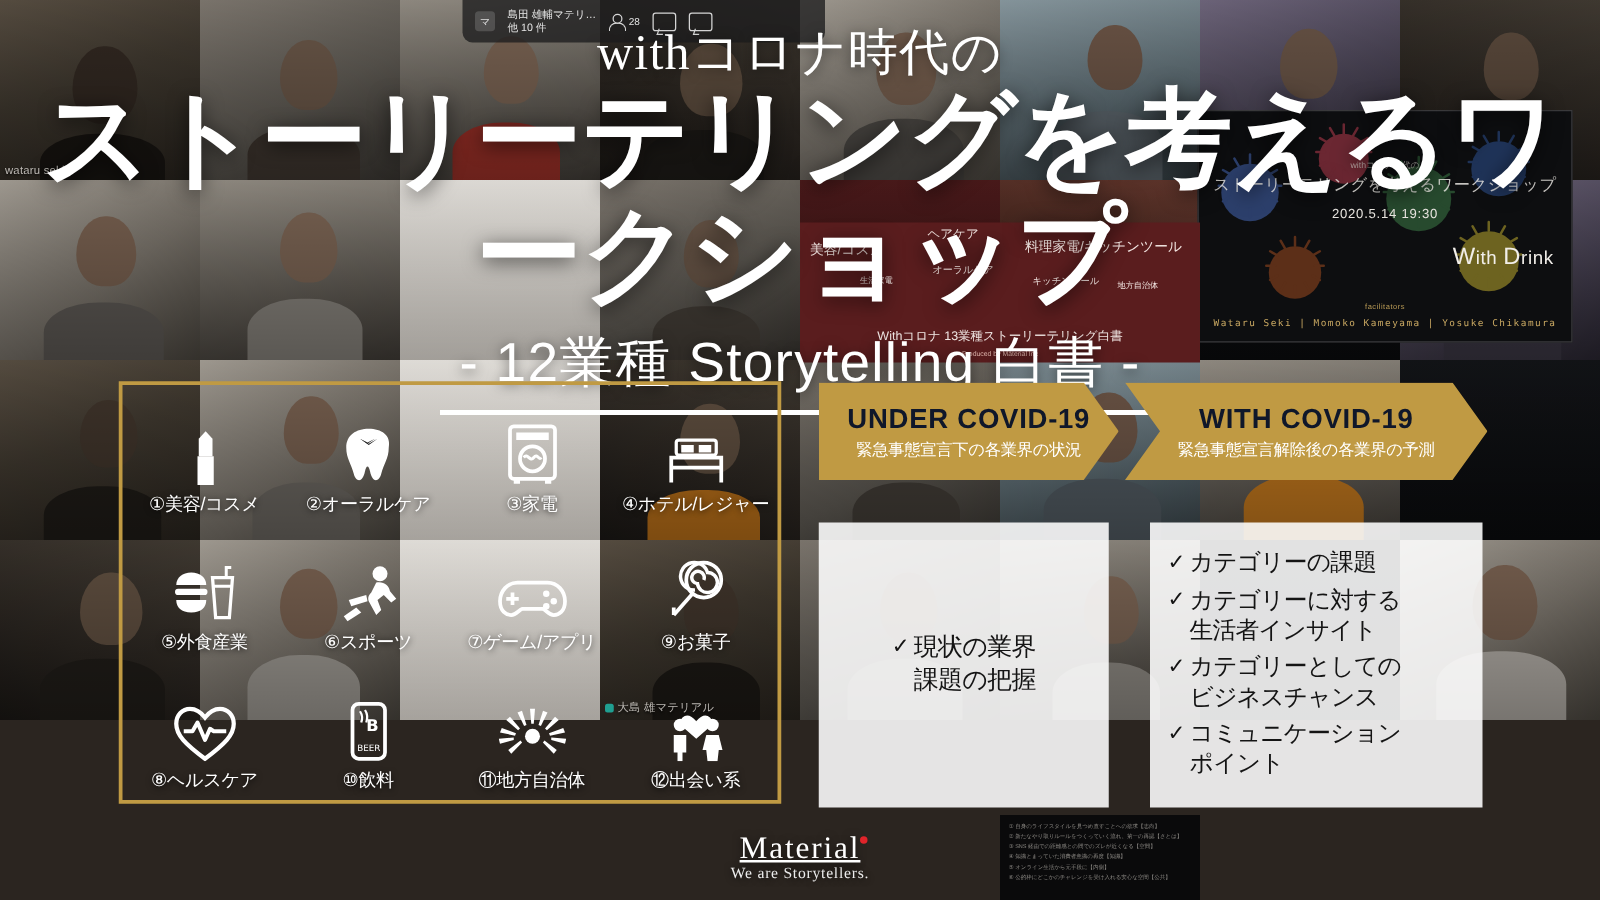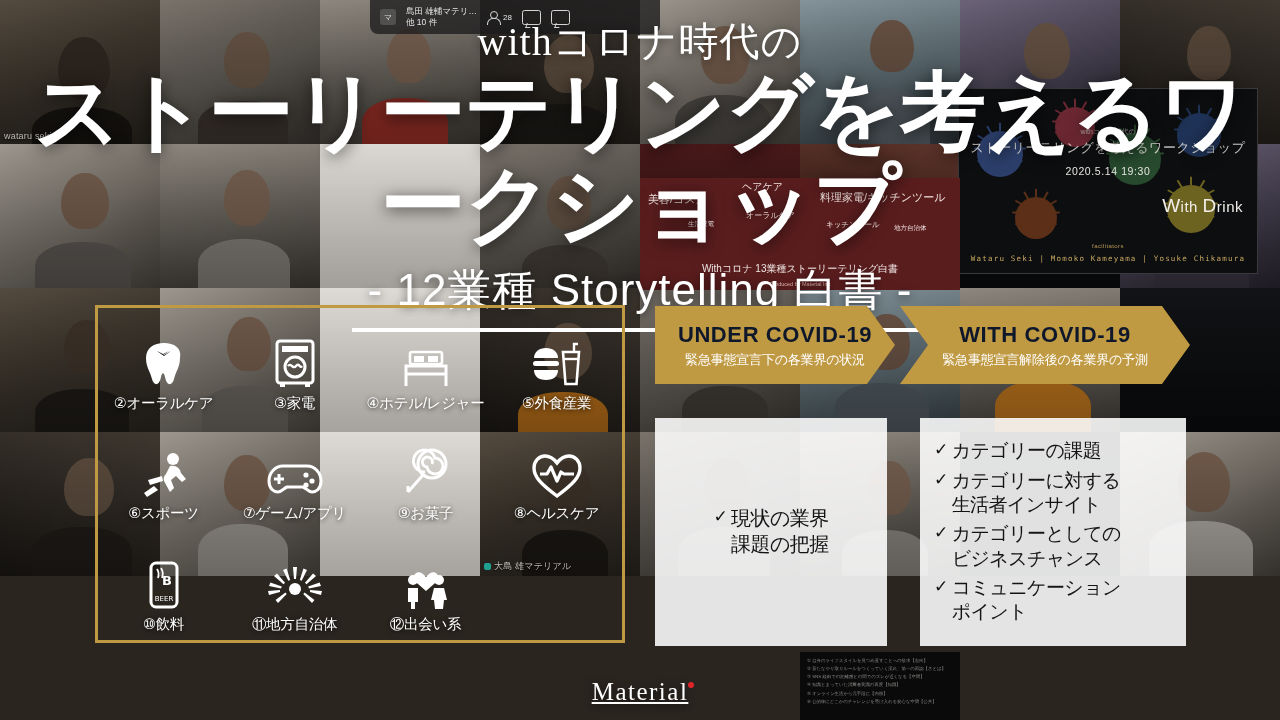--- a/index.html
+++ b/index.html
@@ -433,20 +433,29 @@
   </div>
 
   <div id="hero">
     <div class="pre">withコロナ時代の</div>
     <div class="main">ストーリーテリングを考えるワークショップ</div>
     <div class="sub">- 12業種 Storytelling 白書 -</div>
   </div>
 
   <div id="iconpanel">
 
+    <div class="cat">
+      <div class="glyph">
+        <svg width="30" height="50" viewBox="0 0 30 50">
+            <path d="M9 50h13V27H9z" fill="#fff"></path>
+            <path d="M10 27h11V13l-5.5-6L10 13z" fill="#fff"></path>
+          </svg>
+        </div>
+      <div class="lab">①美容/コスメ</div>
+      </div>
 
     <div class="cat">
       <div class="glyph">
         <svg width="42" height="48" viewBox="0 0 42 48">
             <path d="M21 3C11 3 3 8 3 18c0 9 4 13 6 21 1.6 6.4 7 8 9-2 1-5 3-5 4 0 2 10 7.4 8.4 9 2 2-8 6-12 6-21C39 8 31 3 21 3z" fill="#fff"></path>
             <path d="M14 11l6 4 6-4-6 3z" fill="#333"></path>
             <path d="M14 11l7 4 7-4-7 5z" fill="#1a1a1a"></path>
           </svg>
         </div>
       <div class="lab">②オーラルケア</div>
@@ -624,15 +633,16 @@
       <span style="white-space:pre-line">コミュニケーション
 ポイント</span>
       </div>
   </div>
 
   <div id="logo">
     <div class="nm">
       <span>Material</span>
       <span class="dot"></span>
     </div>
+    <div class="tl">We are Storytellers.</div>
   </div>
 
 </div>
 
 </body></html>

